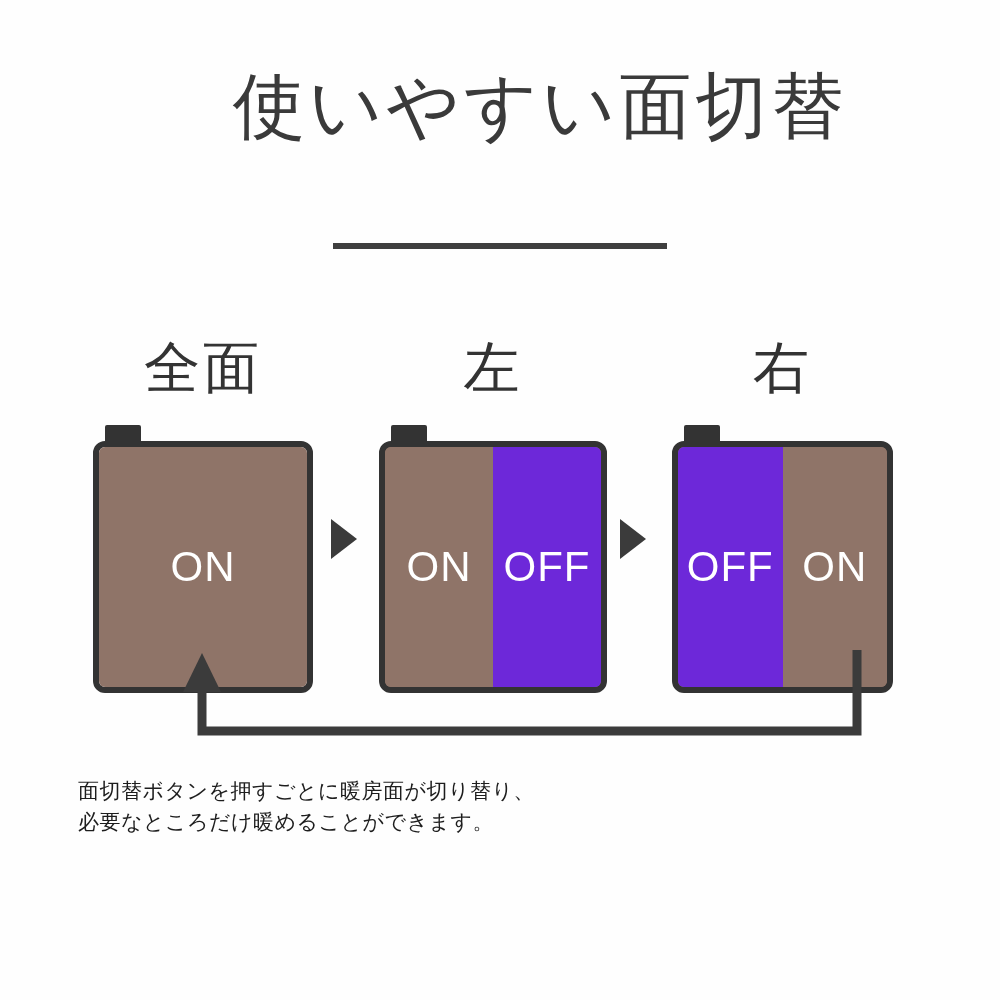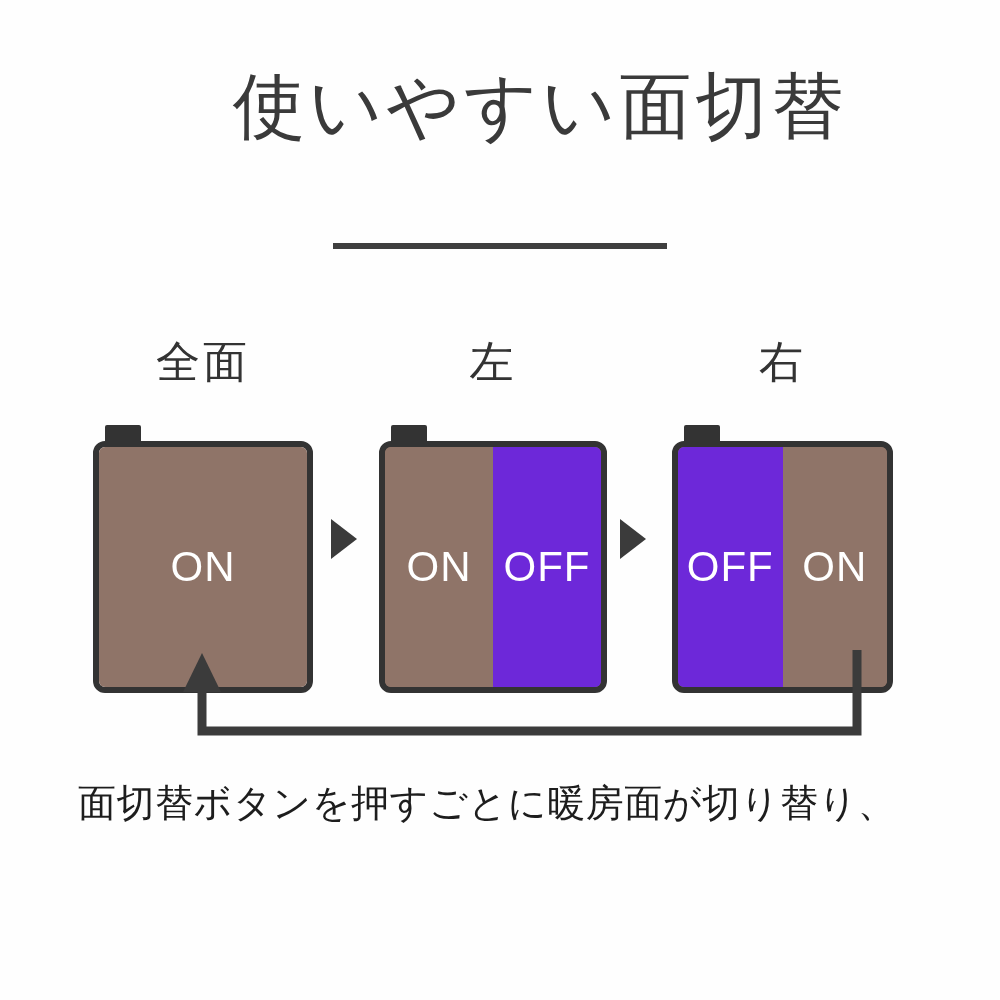--- a/index.html
+++ b/index.html
@@ -38,21 +38,21 @@
     top: 243px;
     width: 334px;
     height: 6px;
     background: #3f3f3f;
   }
 
   
   .mode-label {
     position: absolute;
     top: 340px;
-    font-size: 44px;
+    font-size: 56px;
     line-height: 1;
     letter-spacing: 3px;
     color: #333333;
     text-align: center;
     white-space: nowrap;
   }
   .mode-label.l1 { left: 93px;  width: 220px; }
   .mode-label.l2 { left: 379px; width: 228px; }
   .mode-label.l3 { left: 672px; width: 221px; }
 
@@ -120,21 +120,21 @@
     width: 720px;
     height: 110px;
   }
 
   
   .caption {
     position: absolute;
     left: 78px;
     top: 775px;
     width: 880px;
-    font-size: 38px;
+    font-size: 21px;
     line-height: 1.48;
     color: #1d1d1d;
     letter-spacing: 0.5px;
   }
   .caption .line { display: block; white-space: nowrap; }
 </style>
 </head>
 <body>
 
 <div id="page">
@@ -168,15 +168,16 @@
     <div class="pane on">ON</div>
   </div>
 
   <svg class="loop" viewBox="0 0 720 110">
     <path d="M 707 5 L 707 86 L 52 86 L 52 40" fill="none" stroke="#3b3b3b" stroke-width="9" stroke-linecap="butt" stroke-linejoin="miter"></path>
     <polygon points="52,8 33,47 71,47" fill="#3b3b3b"></polygon>
   </svg>
 
   <div class="caption">
     <span class="line">面切替ボタンを押すごとに暖房面が切り替り、</span>
+    <span class="line">必要なところだけ暖めることができます。</span>
   </div>
 
 </div>
 
 </body></html>

